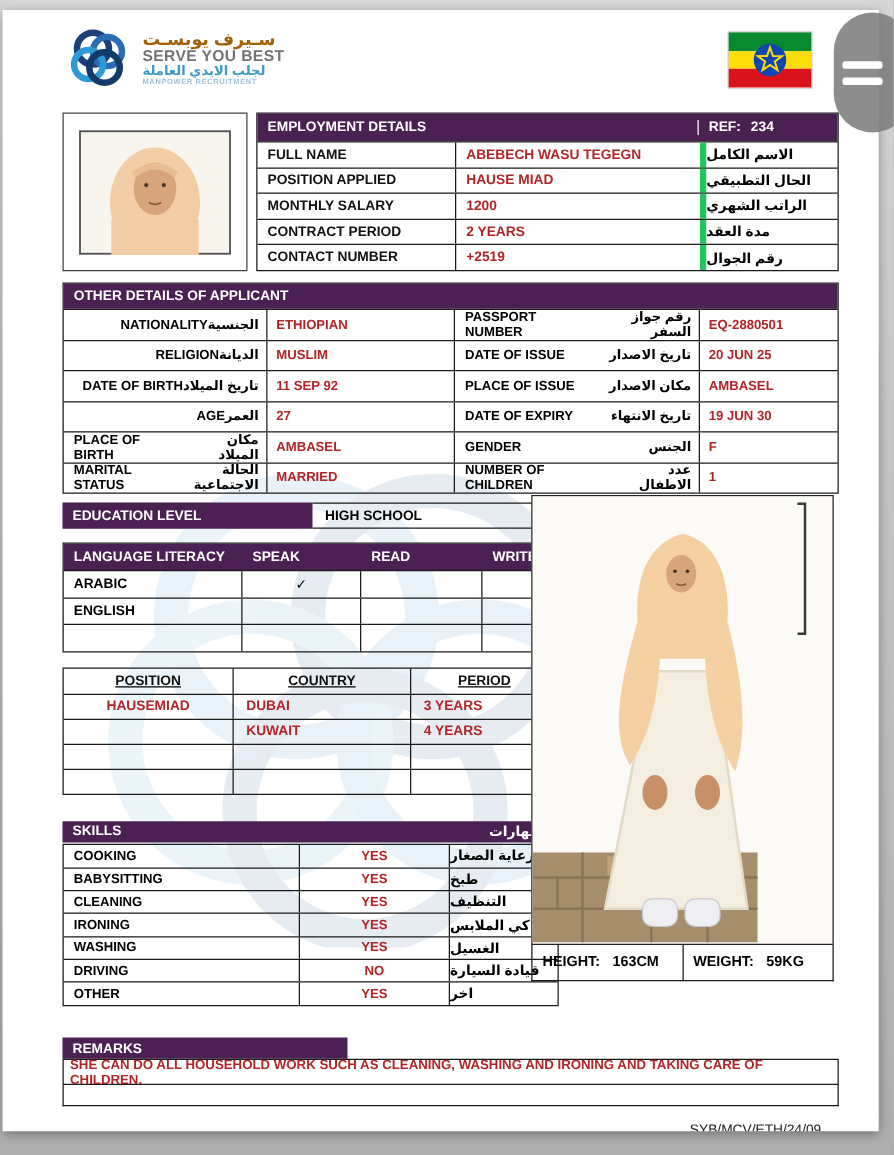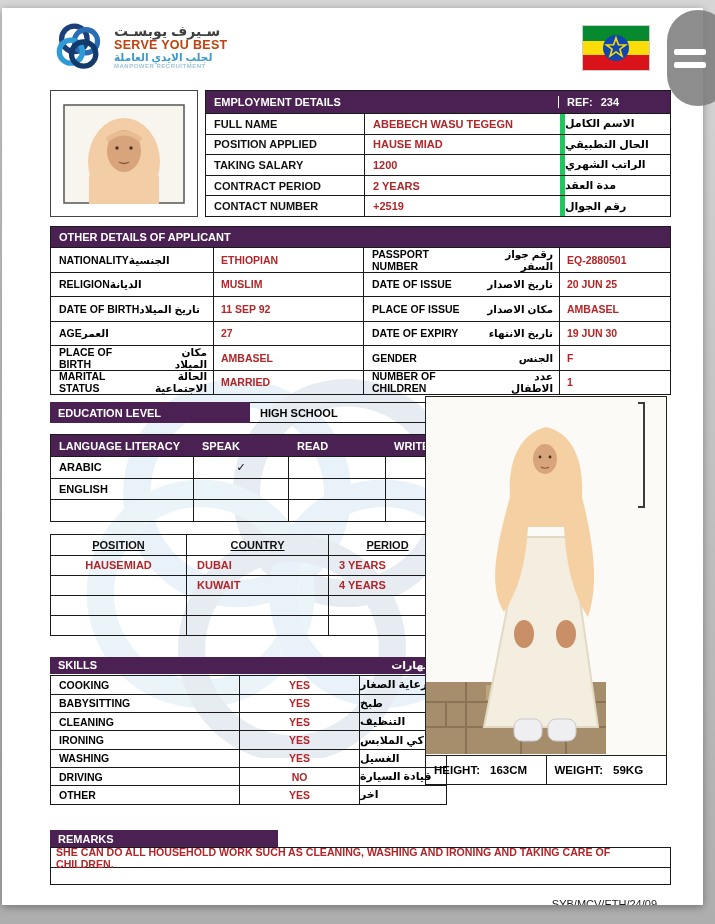--- a/index.html
+++ b/index.html
@@ -27,22 +27,22 @@
     position: absolute; left: 60px; top: 330px;
     width: 460px; height: 420px;
     opacity: .10; pointer-events: none; z-index: 0;
   }
   .z { position: relative; z-index: 1; }
 
   
   .header-row { display: flex; justify-content: space-between; align-items: flex-start; height: 66px; }
   .logo { display: flex; align-items: center; gap: 6px; }
   .logo-text { text-align: left; line-height: 1.05; }
-  .logo-ar { color: #404040; font-size: 14px; font-weight: bold; direction: rtl; }
-  .logo-en { color: #c2410c; font-size: 12.5px; font-weight: bold; letter-spacing: .3px; text-align: center; }
+  .logo-ar { color: #a16207; font-size: 14px; font-weight: bold; direction: rtl; }
+  .logo-en { color: #737373; font-size: 12.5px; font-weight: bold; letter-spacing: .3px; text-align: center; }
   .logo-tag-ar { color: #3e9bc9; font-size: 10.5px; font-weight: bold; direction: rtl; }
   .logo-tag-en { color: #9fc3db; font-size: 6px; font-weight: bold; letter-spacing: .5px; }
   .flag { width: 66px; height: 44px; margin: 8px 22px 0 0; display: flex; flex-direction: column; box-shadow: 0 0 0 1px #ccc; }
   .flag .stripe { flex: 1; }
   .flag-emblem {
     position: absolute; width: 26px; height: 26px; border-radius: 50%;
     left: 50%; top: 50%; transform: translate(-50%, -50%);
   }
   
   .capsule {
@@ -71,21 +71,21 @@
   .emp-row { flex: 1; display: flex; border-top: 1px solid #1a1a1a; align-items: center; font-size: 11px; }
   .emp-row .c1 { width: 158px; padding-left: 8px; font-weight: bold; color: #111; }
   .emp-row .c2 { width: 196px; padding-left: 8px; border-left: 1px solid #1a1a1a; align-self: stretch; display: flex; align-items: center; font-weight: bold; }
   .emp-row .c3 { flex: 1; padding-right: 8px; border-left: 5px solid #22c55e; align-self: stretch; display: flex; align-items: center; justify-content: flex-end; font-size: 11px; }
 
   
   .details { margin-top: 9px; border: 1.5px solid #1a1a1a; }
   .det-head { height: 20px; display: flex; align-items: center; padding-left: 8px; }
   .det-row { display: flex; height: 24.5px; border-top: 1px solid #1a1a1a; font-size: 10.5px; align-items: stretch; }
   .det-row > div { display: flex; align-items: center; }
-  .det-l1 { width: 162px; padding: 0 6px 0 8px; justify-content: flex-start; font-weight: bold; }
+  .det-l1 { width: 162px; padding: 0 6px 0 8px; justify-content: flex-end; font-weight: bold; }
   .det-v1 { width: 150px; border-left: 1px solid #1a1a1a; padding-left: 7px; font-weight: bold; }
   .det-l2 { width: 196px; border-left: 1px solid #1a1a1a; padding: 0 6px 0 8px; justify-content: space-between; font-weight: bold; }
   .det-v2 { flex: 1; border-left: 1px solid #1a1a1a; padding-left: 7px; font-weight: bold; }
 
   
   .middle { position: relative; margin-top: 7px; height: 418px; }
   .left-col { width: 397px; }
 
   .edu-row { display: flex; height: 21px; }
   .edu-bar { width: 200px; display: flex; align-items: center; padding-left: 8px; }
@@ -203,21 +203,21 @@
           <div class="c1">FULL NAME</div>
           <div class="c2 red">ABEBECH  WASU  TEGEGN</div>
           <div class="c3 ar">الاسم الكامل</div>
         </div>
         <div class="emp-row">
           <div class="c1">POSITION APPLIED</div>
           <div class="c2 red">HAUSE MIAD</div>
           <div class="c3 ar">الحال التطبيقي</div>
         </div>
         <div class="emp-row">
-          <div class="c1">TAKING SALARY</div>
+          <div class="c1">MONTHLY SALARY</div>
           <div class="c2 red">1200</div>
           <div class="c3 ar">الراتب الشهري</div>
         </div>
         <div class="emp-row">
           <div class="c1">CONTRACT PERIOD</div>
           <div class="c2 red">2 YEARS</div>
           <div class="c3 ar">مدة العقد</div>
         </div>
         <div class="emp-row">
           <div class="c1">CONTACT NUMBER</div>

